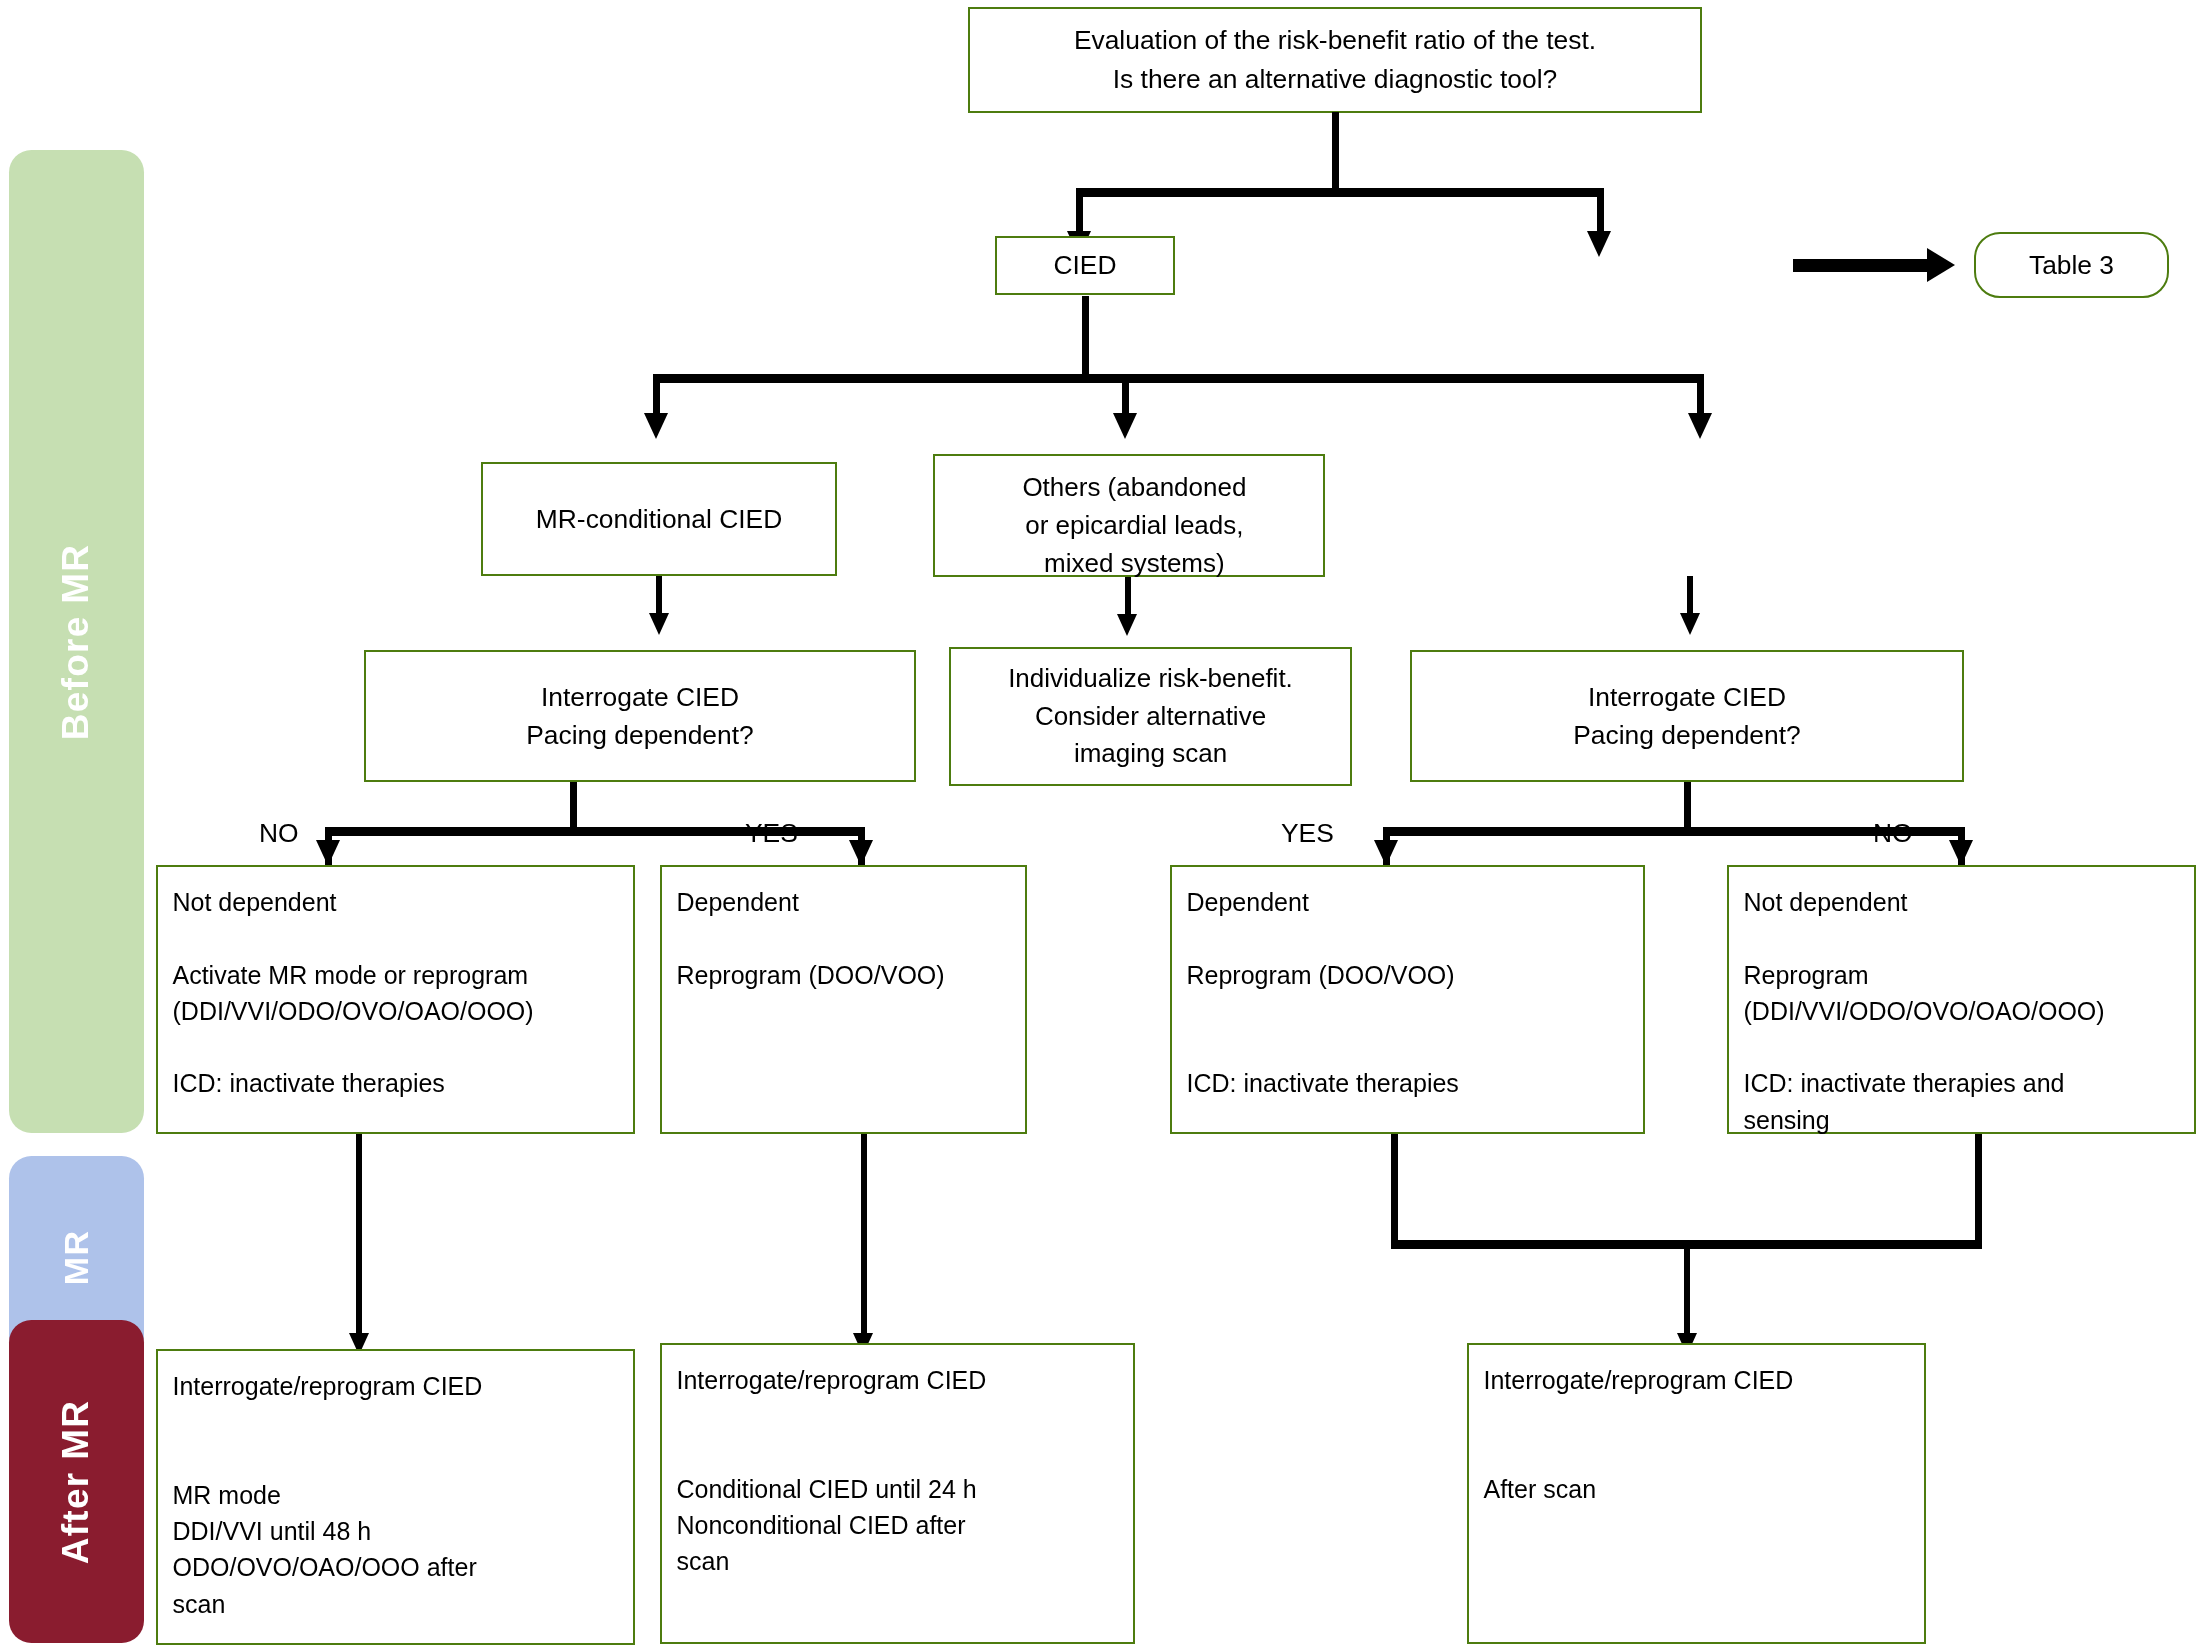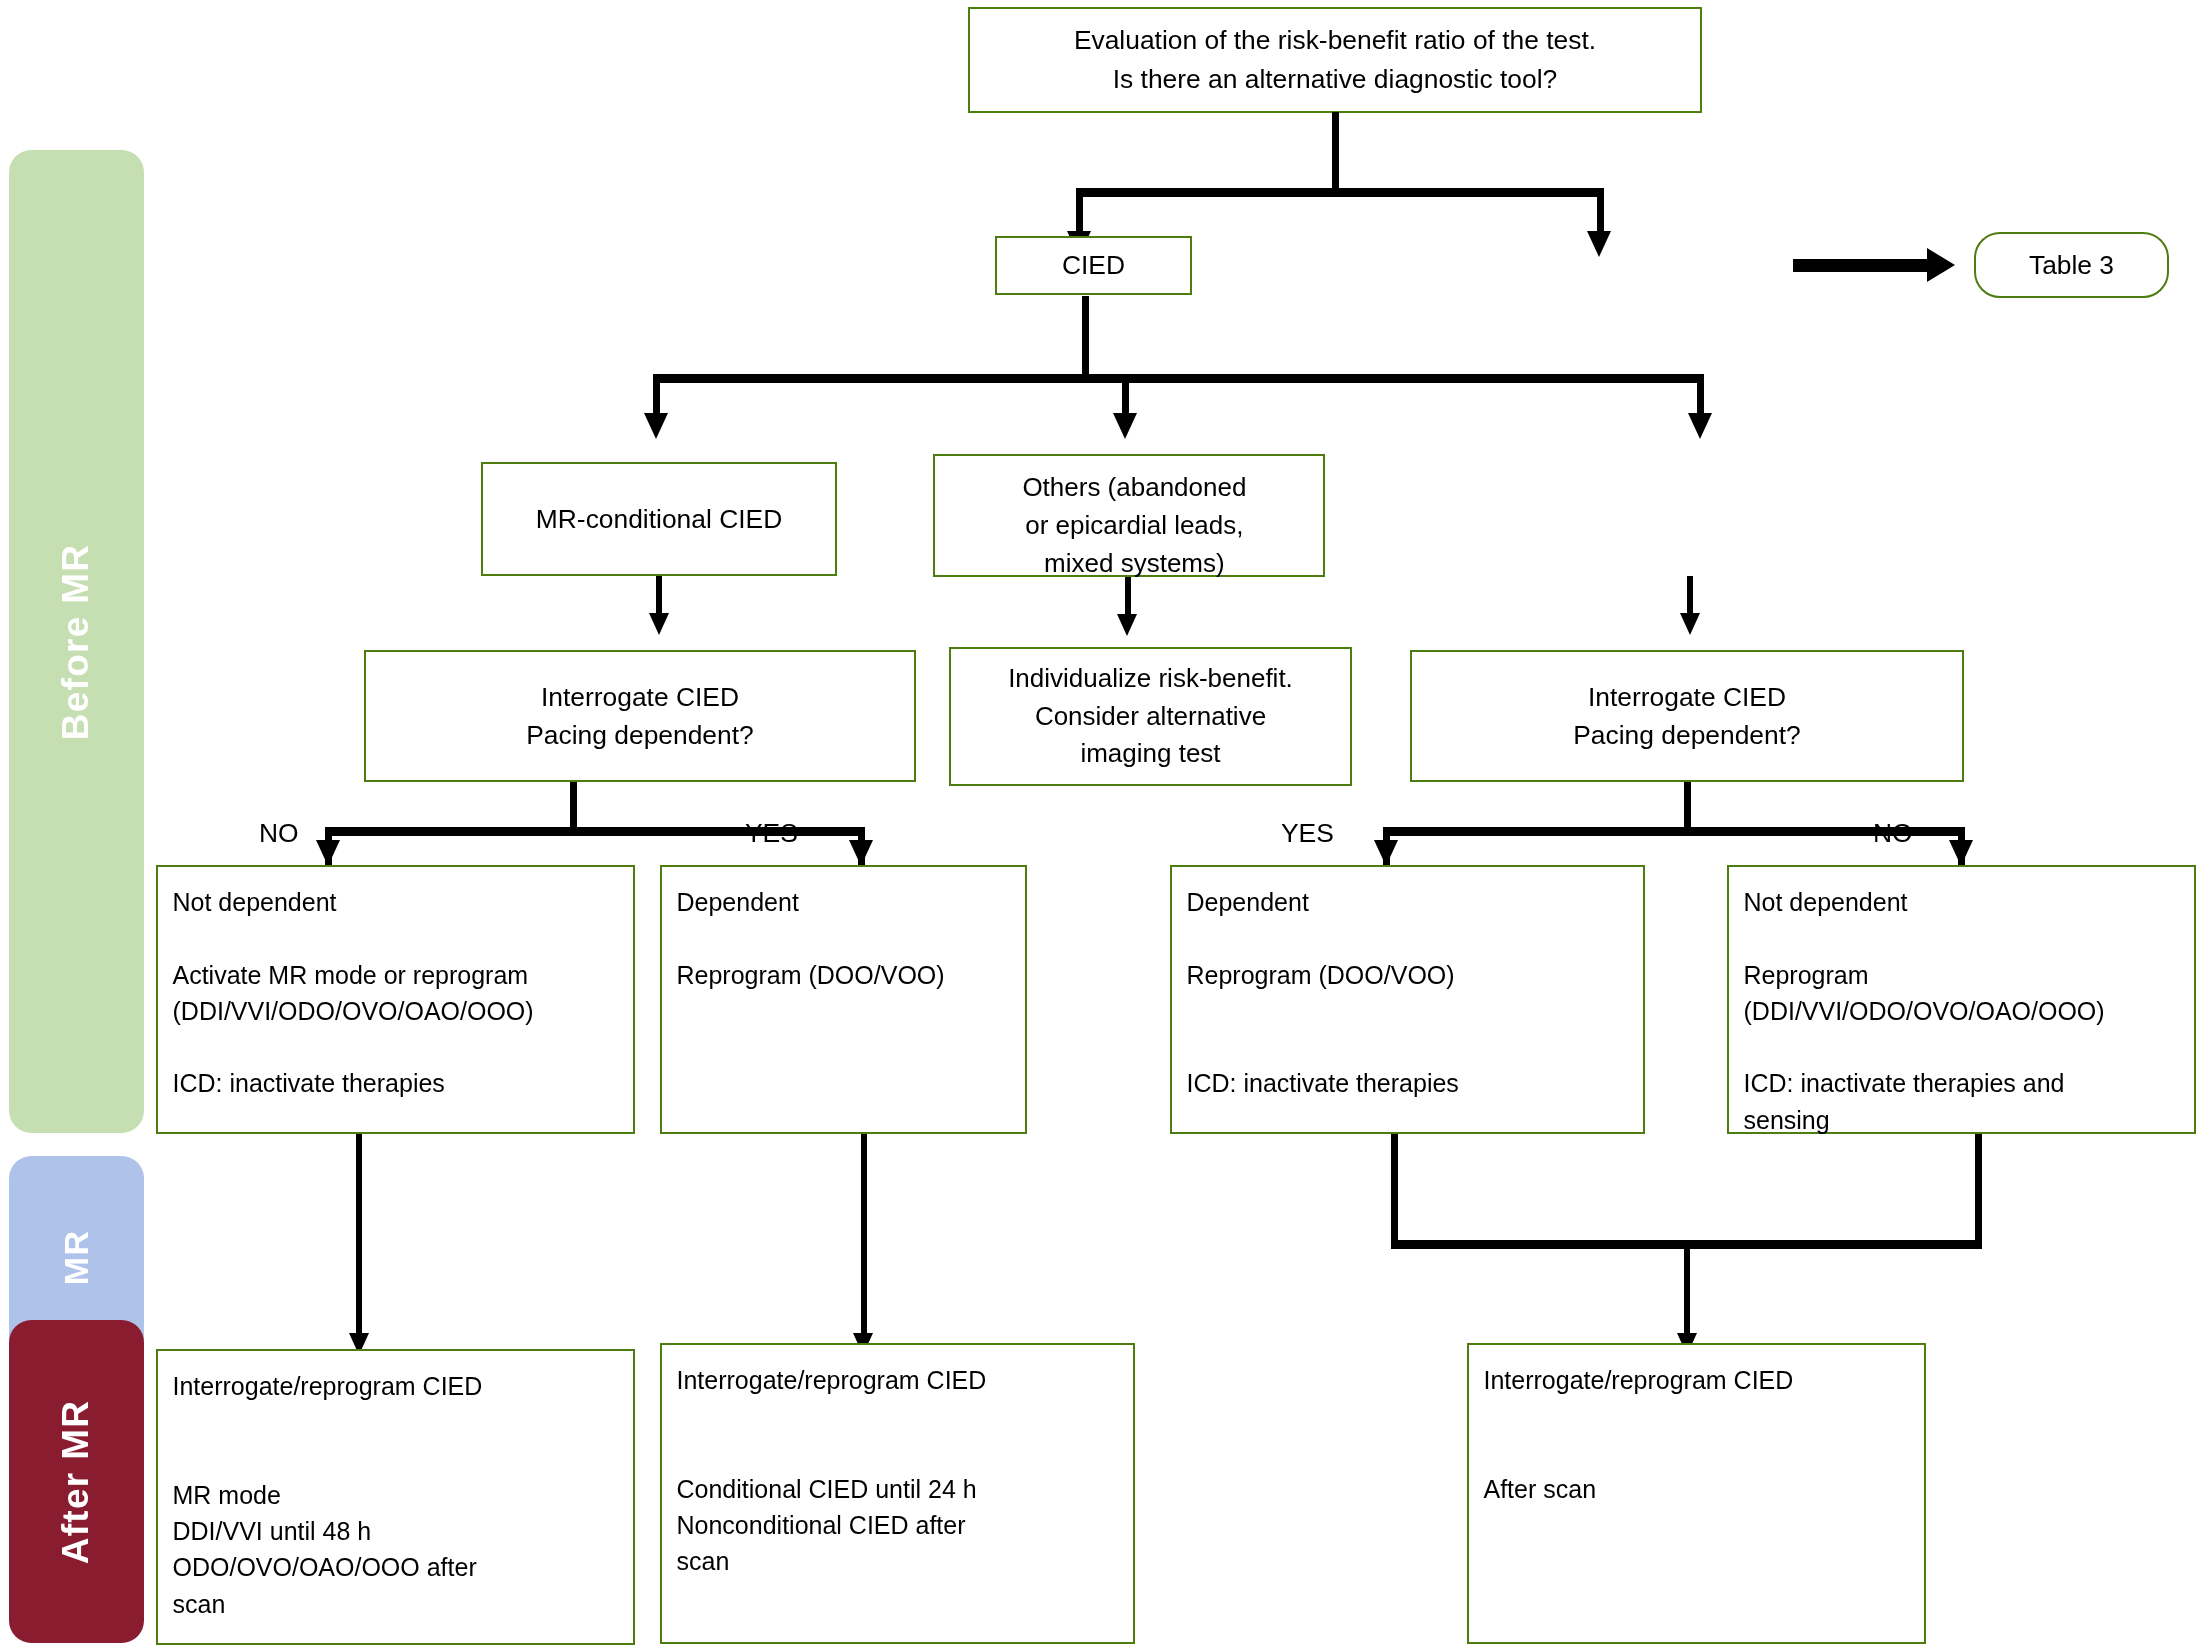--- a/index.html
+++ b/index.html
@@ -112,21 +112,21 @@
   <div class="vline" style="left:1332px;top:112px;width:6.6px;height:83px;"></div>
 
   <div class="hline" style="left:1076px;top:188px;width:528px;height:8.6px;"></div>
 
   <div class="vline" style="left:1076px;top:188px;width:7.3px;height:46px;"></div>
   <div class="arrow" style="left:1067px;top:231px;"></div>
 
   <div class="vline" style="left:1597px;top:188px;width:7.3px;height:46px;"></div>
   <div class="arrow" style="left:1587px;top:231px;"></div>
 
-  <div class="box center" style="left:995px;top:236px;width:197px;height:59px;font-size:26.4px;">
+  <div class="box center" style="left:995px;top:236px;width:180px;height:59px;font-size:26.4px;">
     <span class="txt">CIED</span>
   </div>
 
 
   <div class="hline" style="left:1793px;top:259px;width:139px;height:13.2px;"></div>
   <div class="arrow-right" style="left:1927px;top:248px;"></div>
 
   <div class="box center" style="left:1974px;top:232px;width:195px;height:66px;font-size:26.4px;border-radius:26px;">
     <span class="txt">Table 3</span>
   </div>
@@ -164,21 +164,21 @@
   <div class="arrow small" style="left:1680px;top:613px;"></div>
 
   <div class="box center" style="left:364px;top:650px;width:552px;height:132px;font-size:26.4px;">
     <span class="txt">Interrogate CIED
 Pacing dependent?</span>
   </div>
 
   <div class="box center" style="left:949px;top:647px;width:403px;height:139px;font-size:26px;">
     <span class="txt">Individualize risk-benefit.
 Consider alternative
-imaging test</span>
+imaging scan</span>
   </div>
 
   <div class="box center" style="left:1410px;top:650px;width:554px;height:132px;font-size:26.4px;">
     <span class="txt">Interrogate CIED
 Pacing dependent?</span>
   </div>
 
   <div class="vline" style="left:570px;top:782px;width:6.6px;height:53px;"></div>
   <div class="hline" style="left:325px;top:827px;width:540px;height:9.2px;"></div>
 

